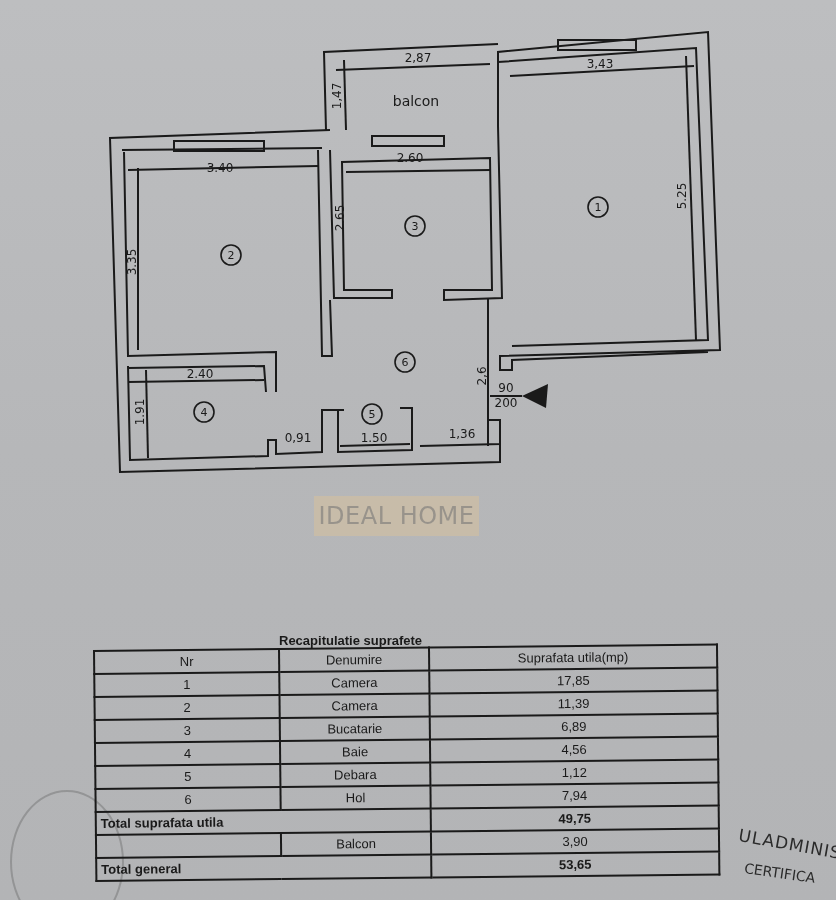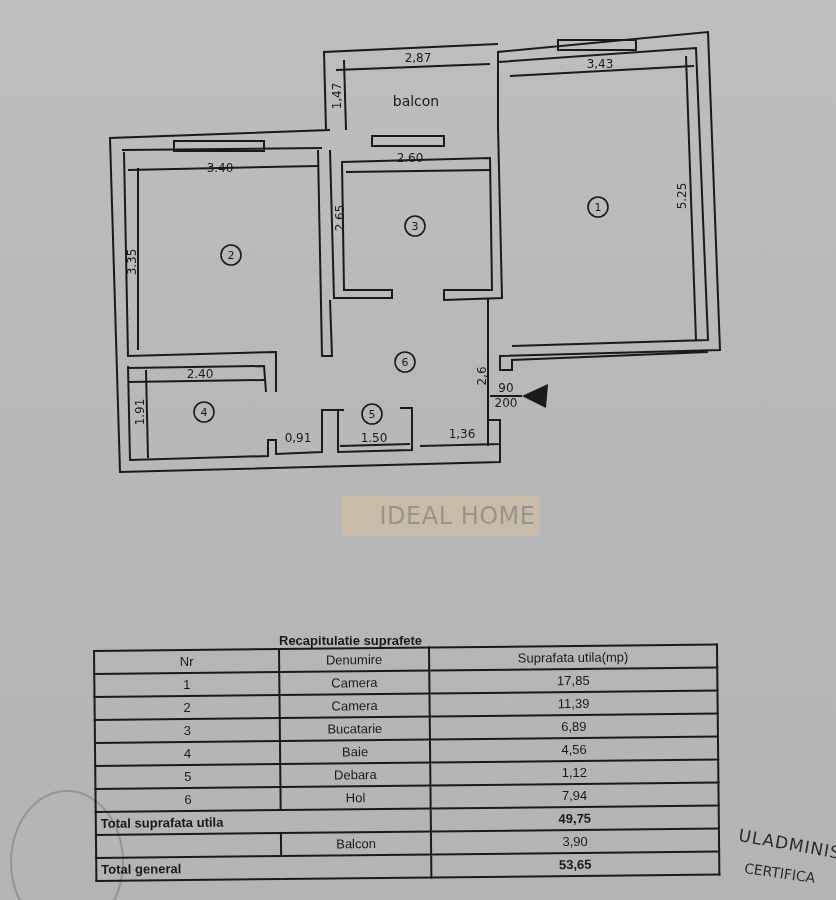--- a/index.html
+++ b/index.html
@@ -2,21 +2,21 @@
 <html><head>
 <meta charset="utf-8">
 <style>
   html,body{margin:0;padding:0;}
   body{width:836px;height:900px;background:#b8b9bb;position:relative;overflow:hidden;font-family:"Liberation Sans",sans-serif;color:#1a1a1a;}
   .paper{position:absolute;left:0;top:0;width:836px;height:900px;background:linear-gradient(180deg,#bdbec0 0%,#b6b7b9 50%,#b3b4b6 100%);}
   svg.plan{position:absolute;left:0;top:0;}
   .dim{font-family:"DejaVu Sans",sans-serif;font-size:12px;fill:#1a1a1a;}
   .lbl{font-family:"DejaVu Sans",sans-serif;font-size:14px;fill:#1a1a1a;}
   .num{font-family:"DejaVu Sans",sans-serif;font-size:11px;fill:#1a1a1a;}
-  .watermark{position:absolute;left:342px;top:496px;width:165px;height:40px;background:rgba(222,196,150,0.45);display:flex;align-items:center;justify-content:center;font-family:"DejaVu Sans",sans-serif;font-size:24px;color:rgba(120,120,120,0.6);letter-spacing:0.5px;padding-left:33px;}
+  .watermark{position:absolute;left:314px;top:496px;width:165px;height:40px;background:rgba(222,196,150,0.45);display:flex;align-items:center;justify-content:center;font-family:"DejaVu Sans",sans-serif;font-size:24px;color:rgba(120,120,120,0.6);letter-spacing:0.5px;}
   .table-title{position:absolute;left:279px;top:633px;font-weight:bold;font-size:13px;}
   table.recap{position:absolute;left:93px;top:650px;width:625px;border-collapse:collapse;font-size:13px;transform:rotate(-0.6deg);transform-origin:left top;}
   table.recap td, table.recap th{border:2px solid #1a1a1a;height:21px;padding:0 4px;text-align:center;font-weight:normal;}
   table.recap th{font-size:13px;}
   table.recap td.bold{font-weight:bold;}
   table.recap td.left{text-align:left;}
   .stamp-right{position:absolute;left:738px;top:835px;font-family:"DejaVu Sans",sans-serif;color:#2a2a2a;}
   .stamp-right .a{position:absolute;left:0;top:0;font-size:17px;letter-spacing:1px;transform:rotate(10deg);white-space:nowrap;}
   .stamp-right .b{position:absolute;left:6px;top:30px;font-size:14px;transform:rotate(8deg);white-space:nowrap;}
   .stamp-left{position:absolute;left:10px;top:790px;width:110px;height:140px;border:2px solid rgba(90,90,90,0.35);border-radius:50%;}

